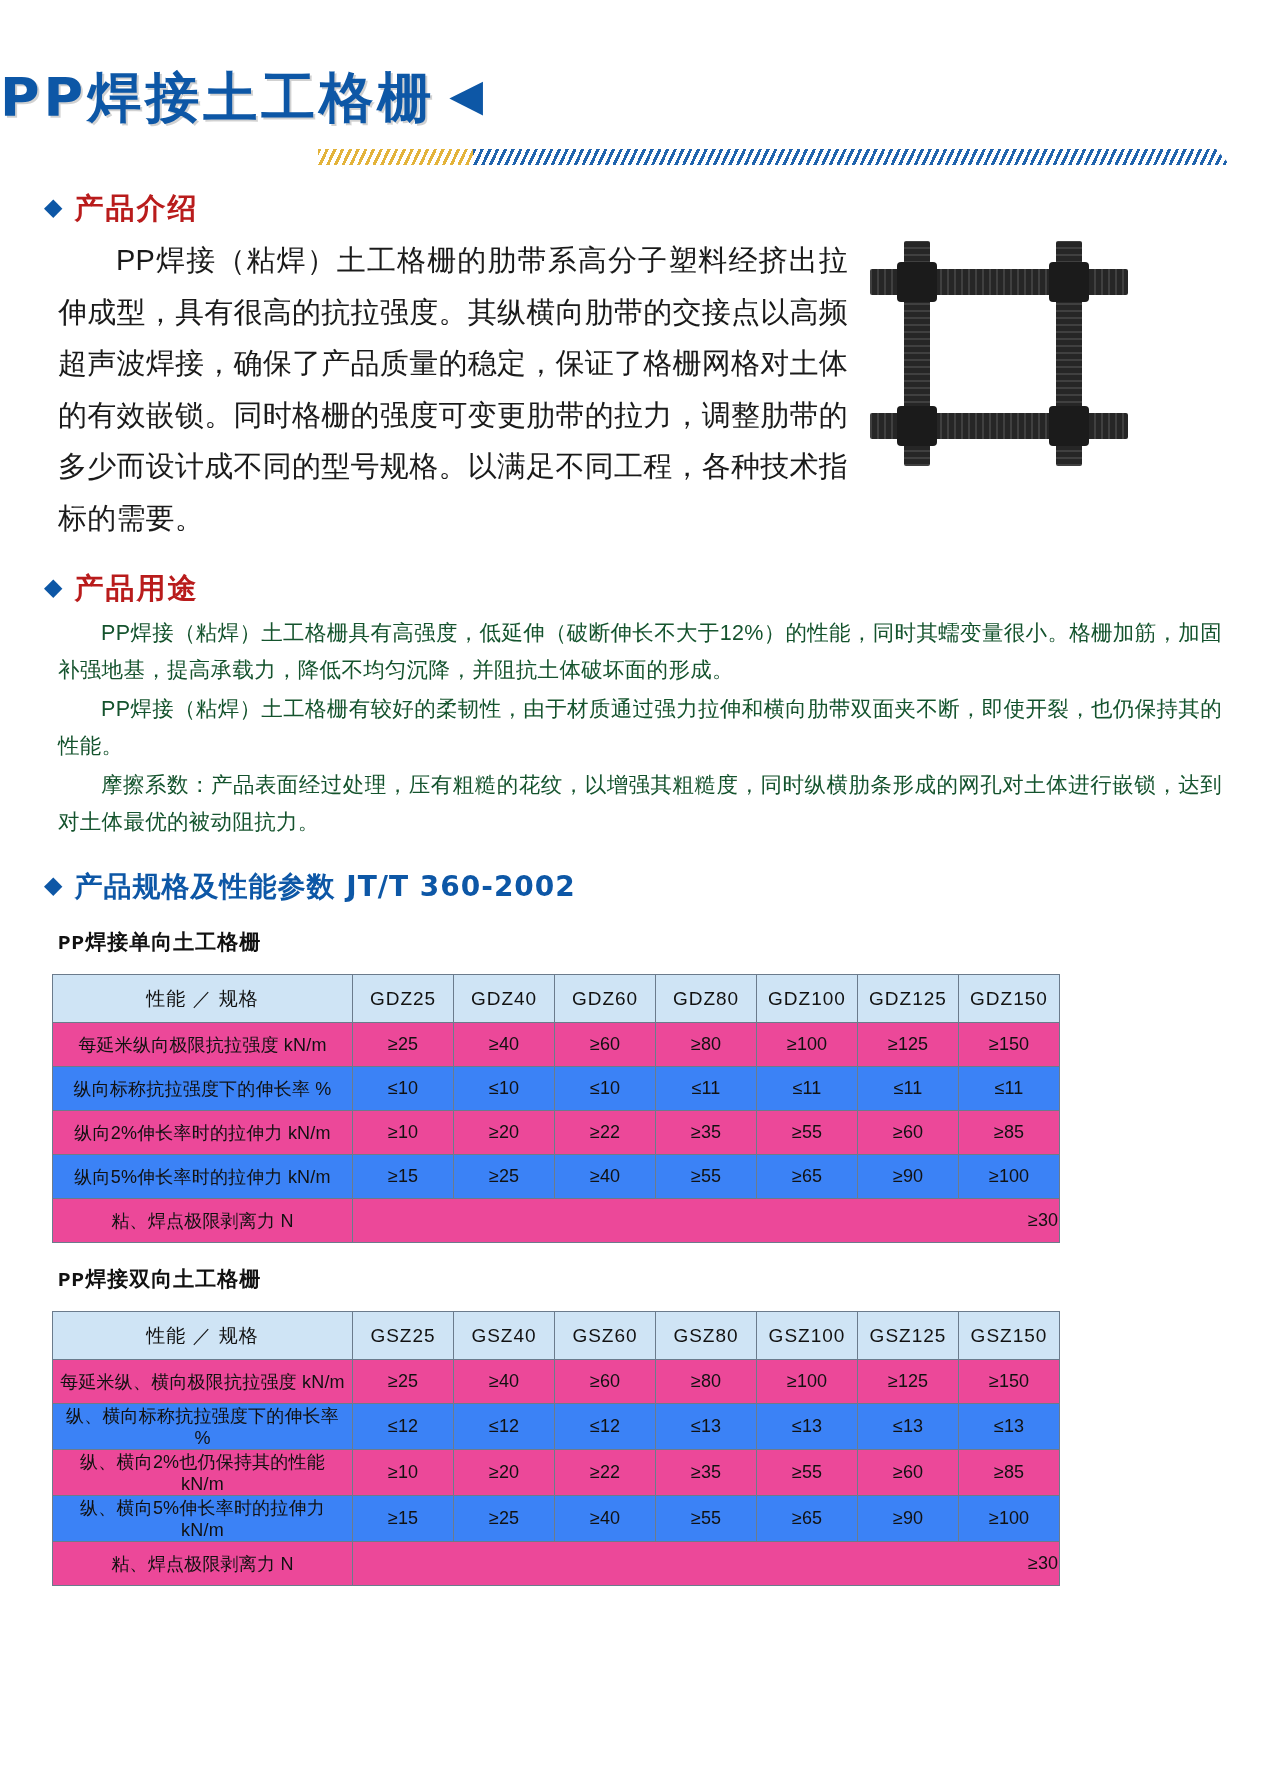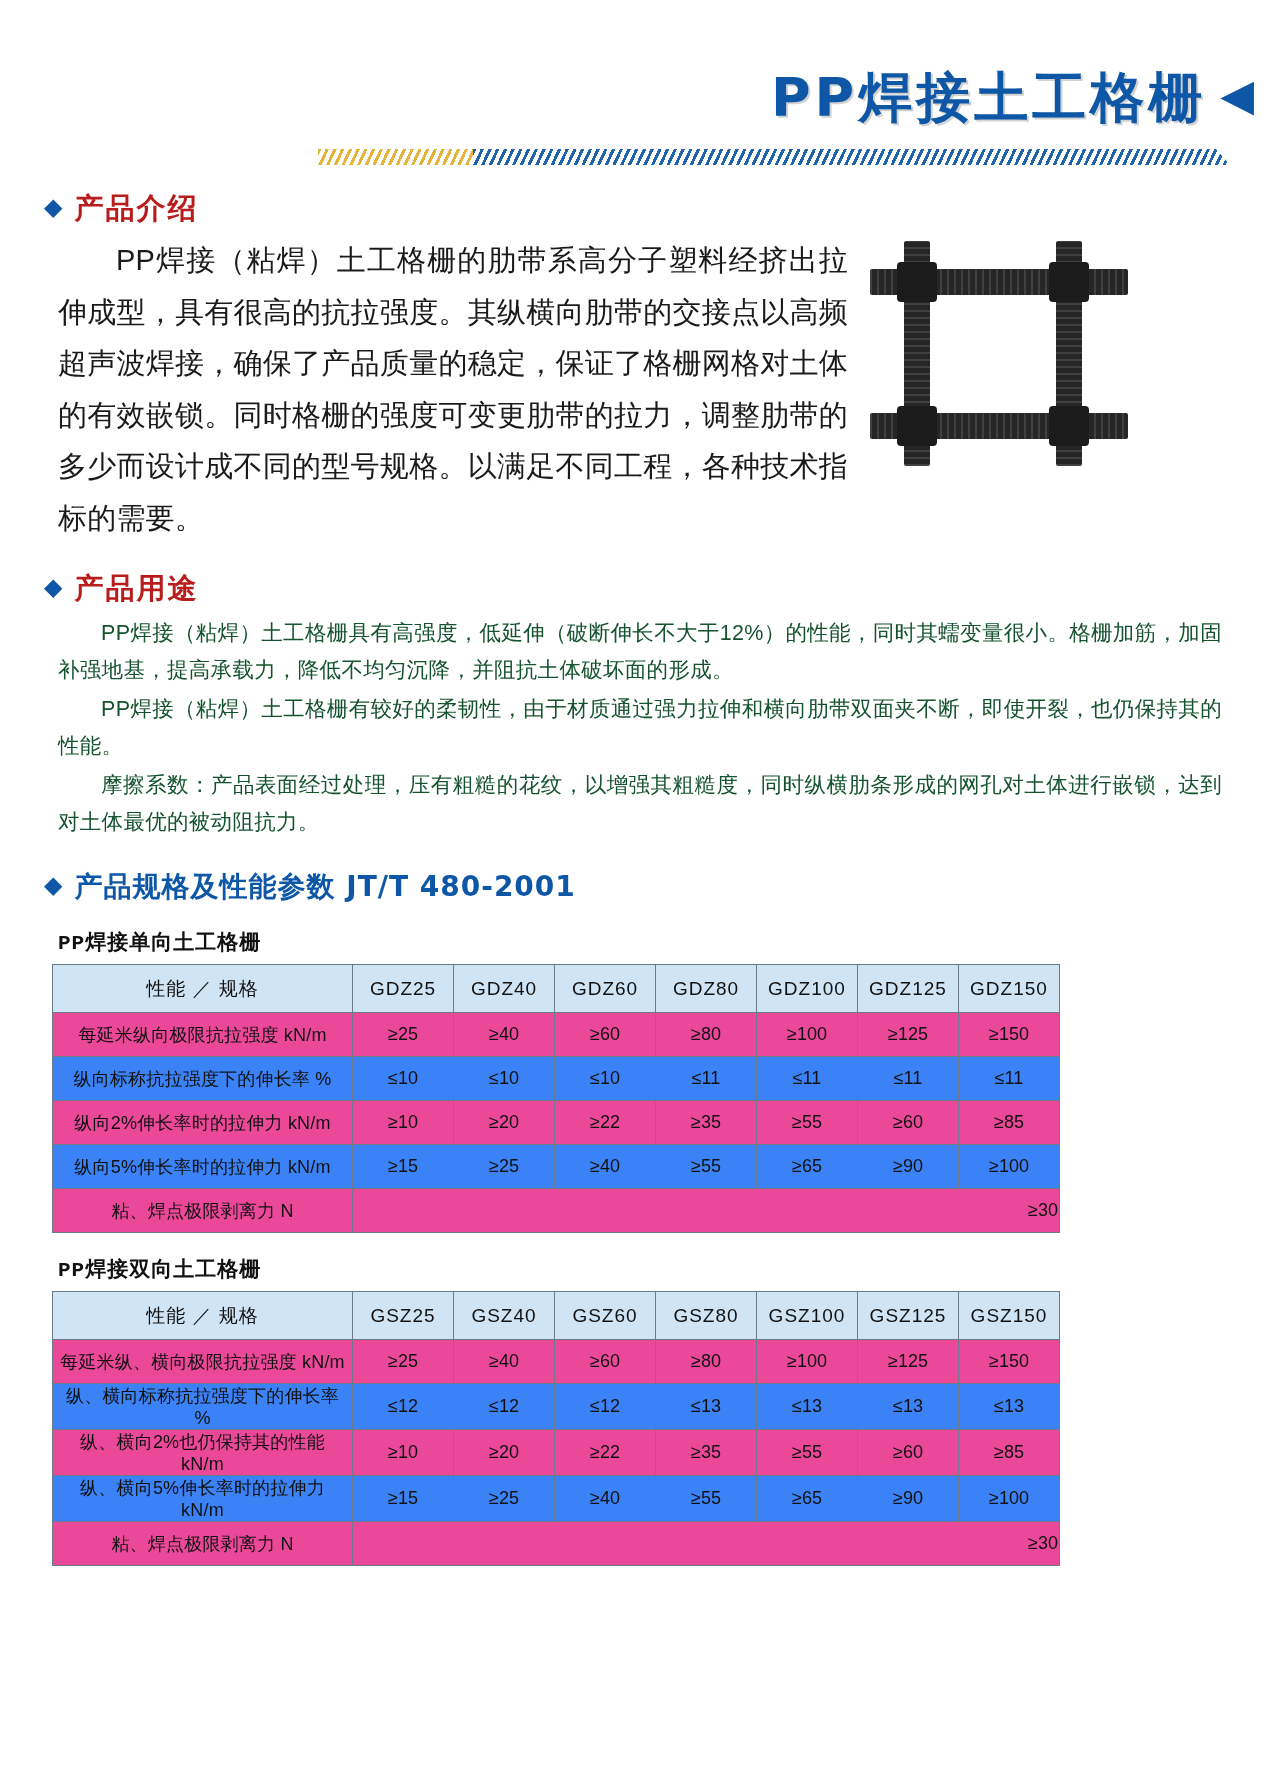--- a/index.html
+++ b/index.html
@@ -19,21 +19,21 @@
   .page {
     width: 1282px;
     min-height: 1786px;
     padding: 0;
     position: relative;
   }
 
   
   .header {
     padding-top: 62px;
-    text-align: right;
+    text-align: left;
     padding-right: 28px;
   }
   .header-title {
     display: inline-block;
     font-family: "DejaVu Sans", sans-serif;
     font-weight: bold;
     font-size: 54px;
     letter-spacing: 4px;
     color: #0d57a6;
     text-shadow: 2px 2px 0 rgba(0,0,0,0.18);
@@ -183,21 +183,21 @@
     font-family: Liberation Mono, monospace;
     font-weight: bold;
     font-size: 21px;
     color: #111;
     margin: 22px 4px 8px 58px;
     letter-spacing: 1px;
   }
   table.spec {
     border-collapse: collapse;
     width: 1008px;
-    margin: 8px 0 0 52px;
+    margin: 18px 0 0 52px;
     table-layout: fixed;
   }
   table.spec th, table.spec td {
     border: 1px solid #6b7b8c;
     text-align: center;
     font-size: 18px;
     height: 44px;
     color: #111;
     font-family: "Liberation Sans", sans-serif;
   }
@@ -263,21 +263,21 @@
     <span class="sec-title">产品用途</span>
   </div>
   <div class="body-block">
     <p>PP焊接（粘焊）土工格栅具有高强度，低延伸（破断伸长不大于12%）的性能，同时其蠕变量很小。格栅加筋，加固补强地基，提高承载力，降低不均匀沉降，并阻抗土体破坏面的形成。</p>
     <p>PP焊接（粘焊）土工格栅有较好的柔韧性，由于材质通过强力拉伸和横向肋带双面夹不断，即使开裂，也仍保持其的性能。</p>
     <p>摩擦系数：产品表面经过处理，压有粗糙的花纹，以增强其粗糙度，同时纵横肋条形成的网孔对土体进行嵌锁，达到对土体最优的被动阻抗力。</p>
   </div>
 
   <div class="sec-head" style="margin-top:28px;">
     <span class="sec-diamond">◆</span>
-    <span class="sec-title-sm">产品规格及性能参数 JT/T 480-2001</span>
+    <span class="sec-title-sm">产品规格及性能参数 JT/T 360-2002</span>
   </div>
 
   <div class="table-label">PP焊接单向土工格栅</div>
   <table class="spec">
     <colgroup>
       <col class="col-first">
         <col>
         <col>
         <col>
         <col>

